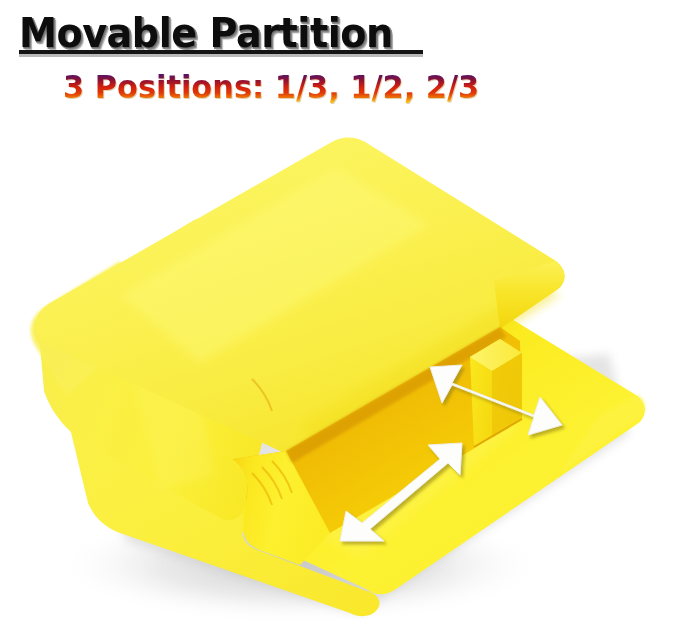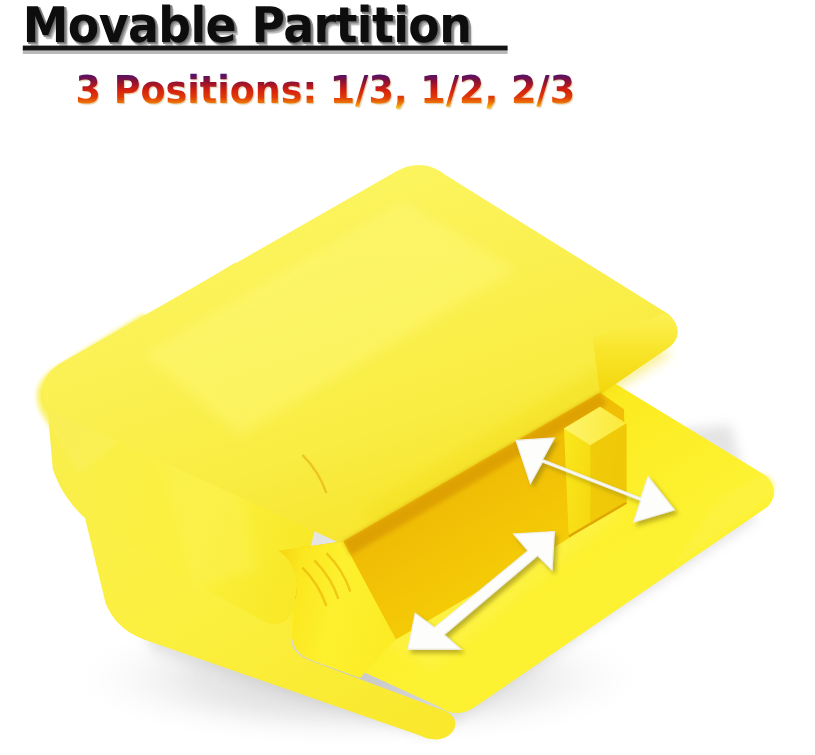--- a/index.html
+++ b/index.html
@@ -5,21 +5,21 @@
 <style>
   html,body{margin:0;padding:0;background:#ffffff;}
   body{
     width:679px;height:629px;position:relative;overflow:hidden;
     font-family:"Liberation Sans", sans-serif;
     background:#ffffff;
   }
   #stage{position:absolute;left:0;top:0;width:679px;height:629px;background:#fff;overflow:hidden;}
 
   
-  #title-block{position:absolute;left:0;top:4px;width:618px;height:95px;padding-left:21px;}
+  #title-block{position:absolute;left:0;top:16px;width:618px;height:95px;padding-left:21px;}
   #title-text{
     position:absolute;left:19px;top:-4px;
     font-family:"DejaVu Sans","Liberation Sans",sans-serif;
     font-weight:bold;font-size:41px;letter-spacing:-0.5px;
     color:#0d0d0d;white-space:nowrap;line-height:42px;
     transform:scaleX(0.93);transform-origin:left top;
     text-shadow:
        1px 1px 0 #6e6e6e,
        2px 2px 0 #8d8d8d,
        2px 1px 0 #787878,

